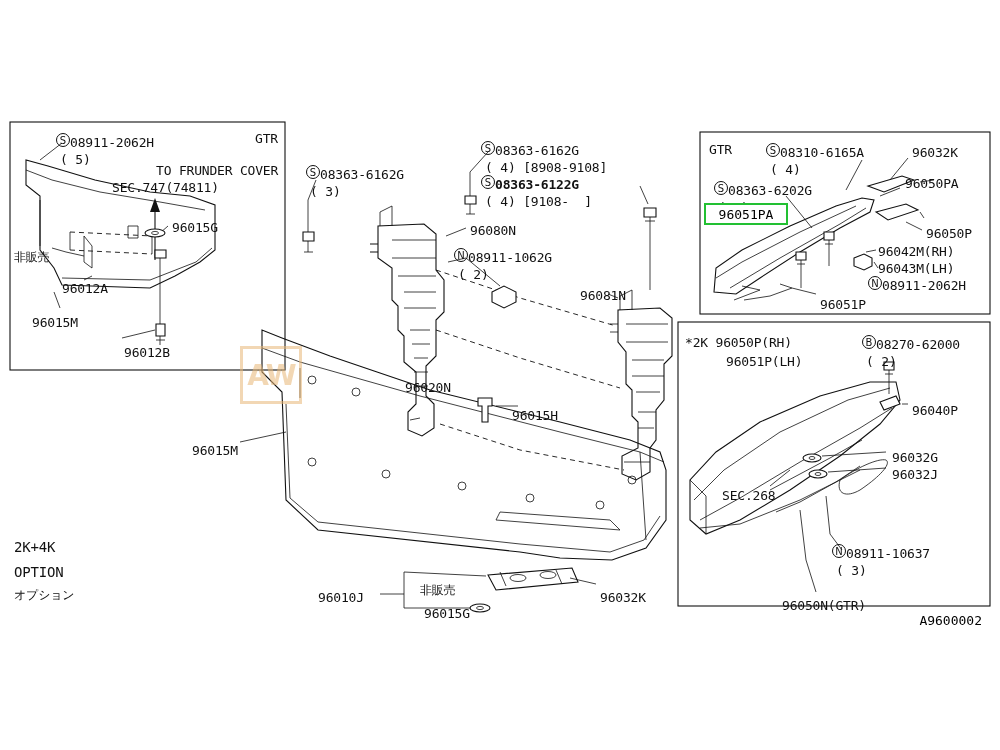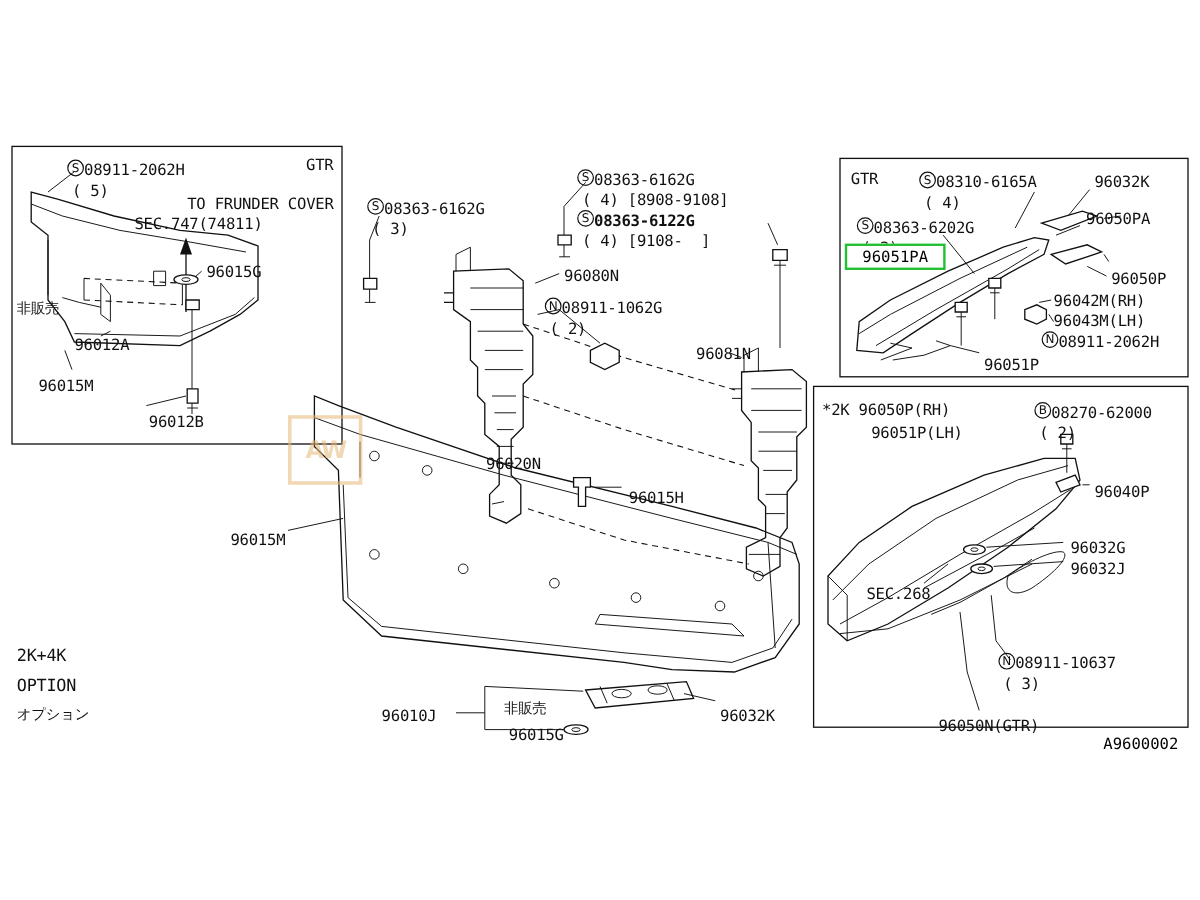--- a/index.html
+++ b/index.html
@@ -71,21 +71,21 @@
     gap: 10px;
     opacity: 0.55;
     pointer-events: none;
   }
   #watermark .aw-badge {
     width: 56px; height: 52px;
     border: 3px solid #e8b878;
     color: #e8b878;
     font-family: "DejaVu Sans", "Liberation Sans", sans-serif;
     font-weight: bold;
-    font-size: 20px;
+    font-size: 28px;
     display: flex; align-items: center; justify-content: center;
     letter-spacing: -2px;
   }
   #watermark .aw-text {
     color: #e2cdb0;
     font-family: "DejaVu Sans", "Liberation Sans", sans-serif;
     font-size: 30px;
     letter-spacing: 2px;
     white-space: nowrap;
   }
@@ -324,21 +324,21 @@
   <div class="lbl" style="left:495px; top:143px;">08363-6162G</div>
   <div class="lbl" style="left:485px; top:160px;">( 4) [8908-9108]</div>
   <div class="lbl" style="left:495px; top:177px;font-weight:bold;">08363-6122G</div>
   <div class="lbl" style="left:485px; top:194px;">( 4) [9108-  ]</div>
 
   <div class="lbl" style="left:470px; top:223px;">96080N</div>
   <div class="lbl" style="left:468px; top:250px;">08911-1062G</div>
   <div class="lbl" style="left:458px; top:267px;">( 2)</div>
   <div class="lbl" style="left:580px; top:288px;">96081N</div>
   <div class="lbl" style="left:405px; top:380px;">96020N</div>
-  <div class="lbl" style="left:524px; top:408px;text-align:center;">96015H</div>
+  <div class="lbl" style="left:512px; top:408px;text-align:center;">96015H</div>
   <div class="lbl" style="left:192px; top:443px;">96015M</div>
   <div class="lbl" style="left:318px; top:590px;">96010J</div>
   <div class="lbl jp" style="left:420px; top:583px;">非販売</div>
   <div class="lbl" style="left:424px; top:606px;">96015G</div>
   <div class="lbl" style="left:600px; top:590px;">96032K</div>
 
   <div class="lbl" style="left:780px; top:145px;">08310-6165A</div>
   <div class="lbl" style="left:770px; top:162px;">( 4)</div>
   <div class="lbl" style="left:912px; top:145px;">96032K</div>
   <div class="lbl" style="left:905px; top:176px;">96050PA</div>

